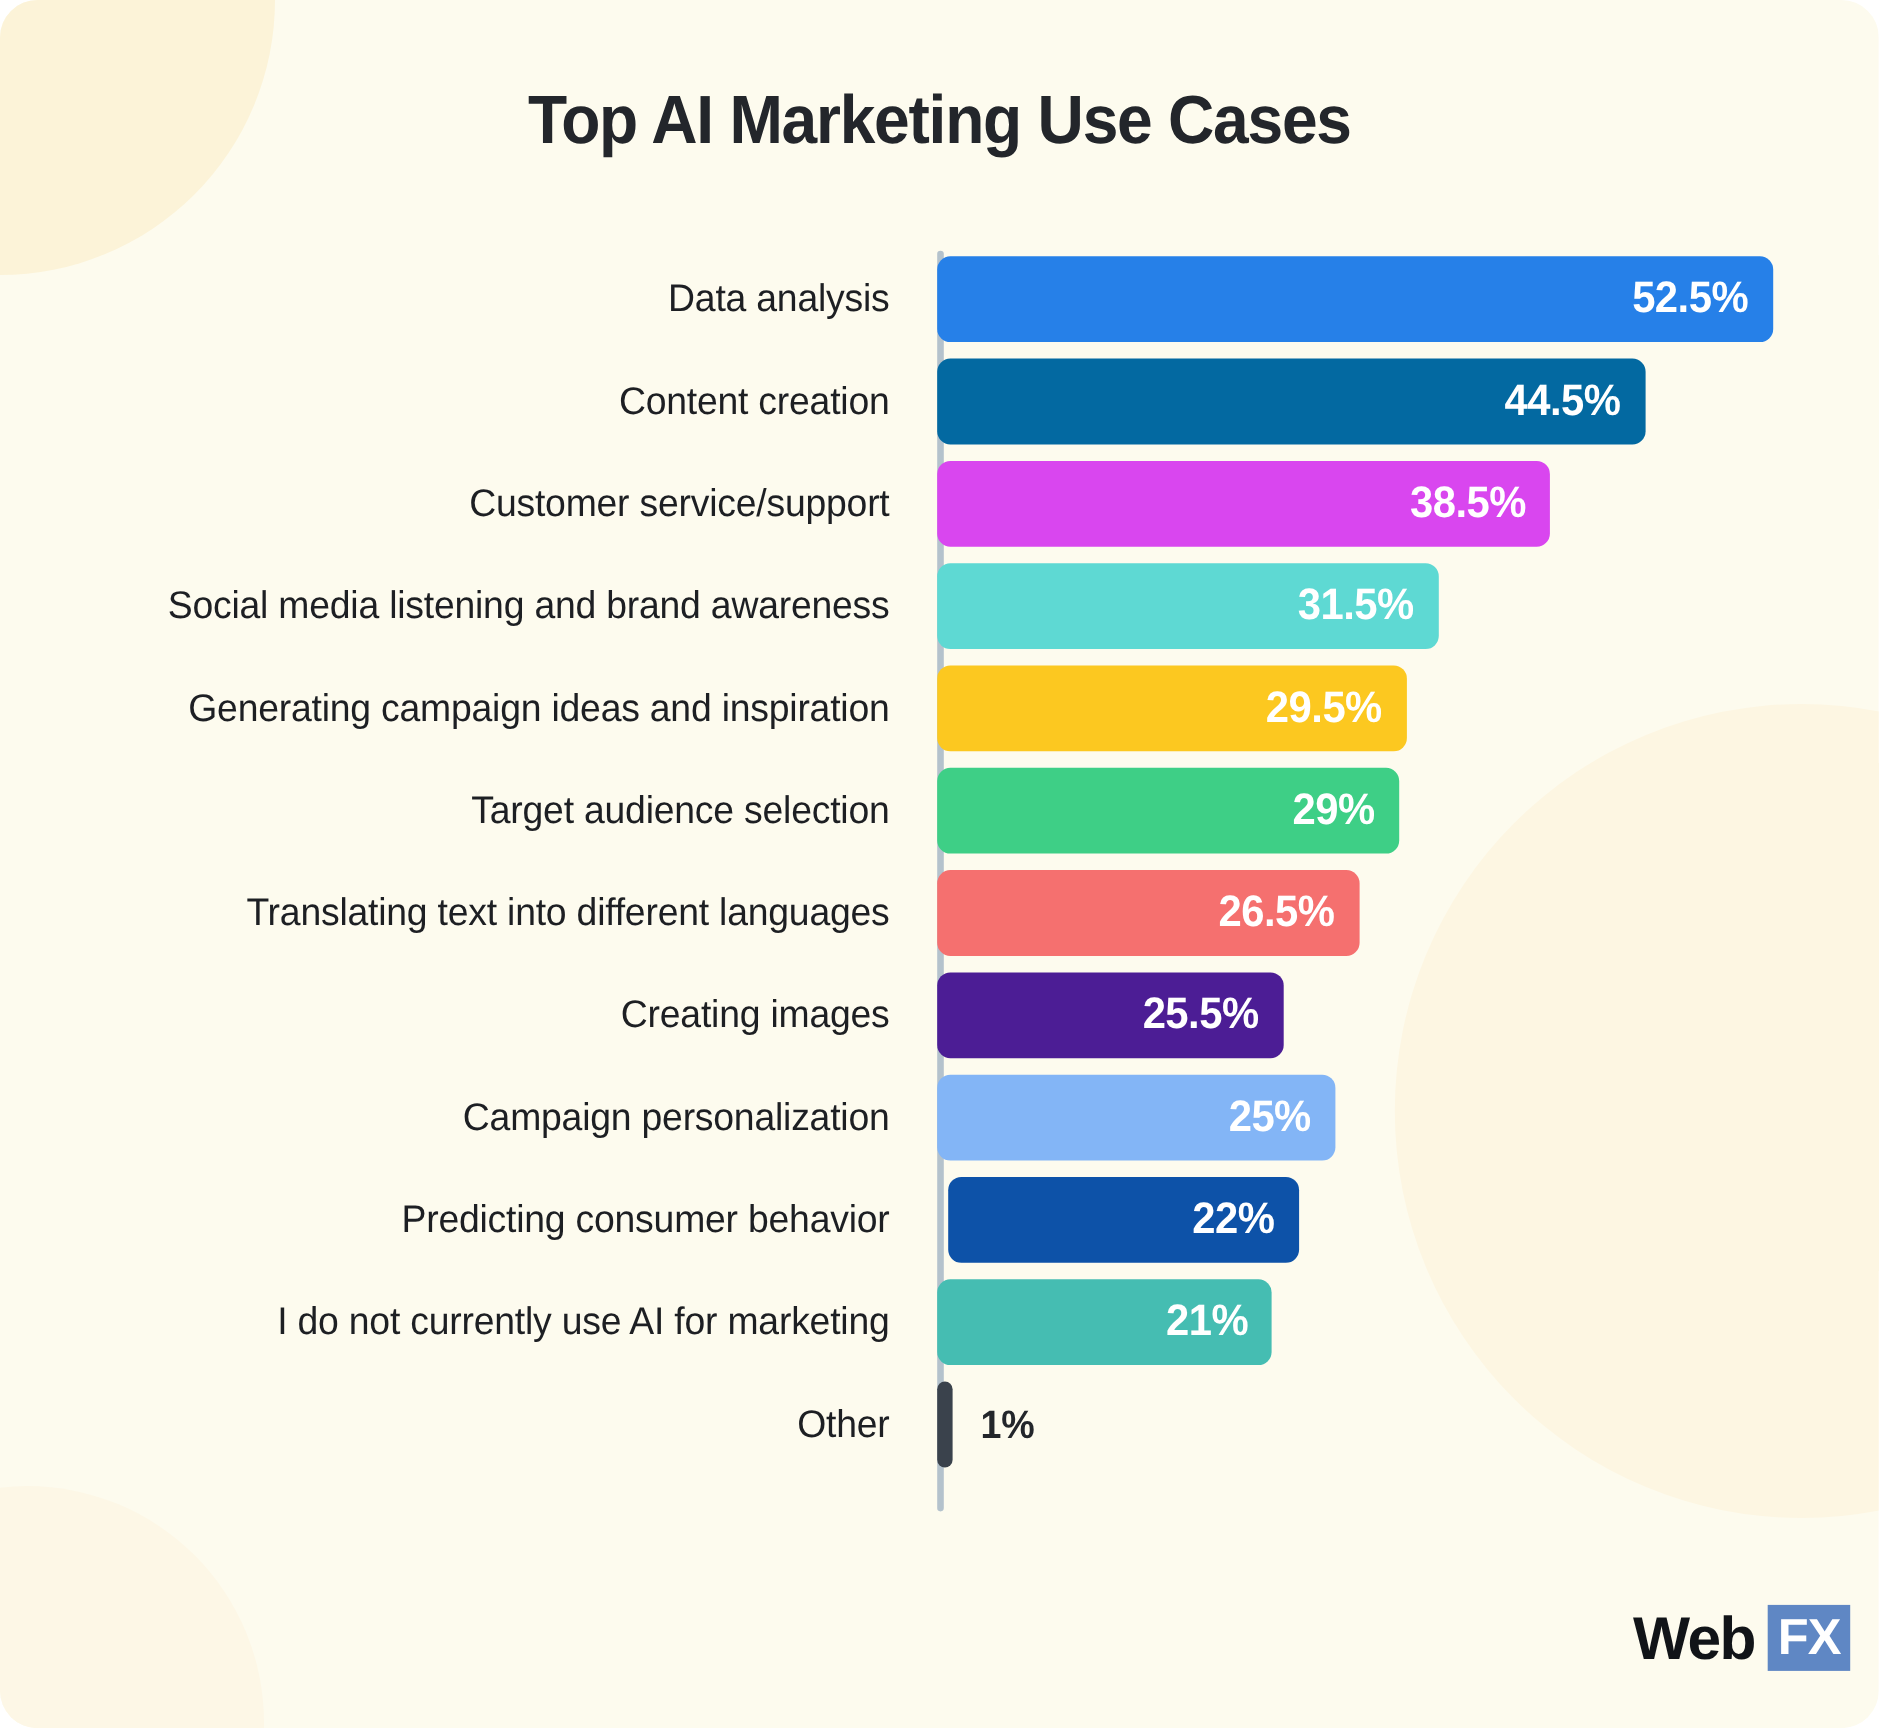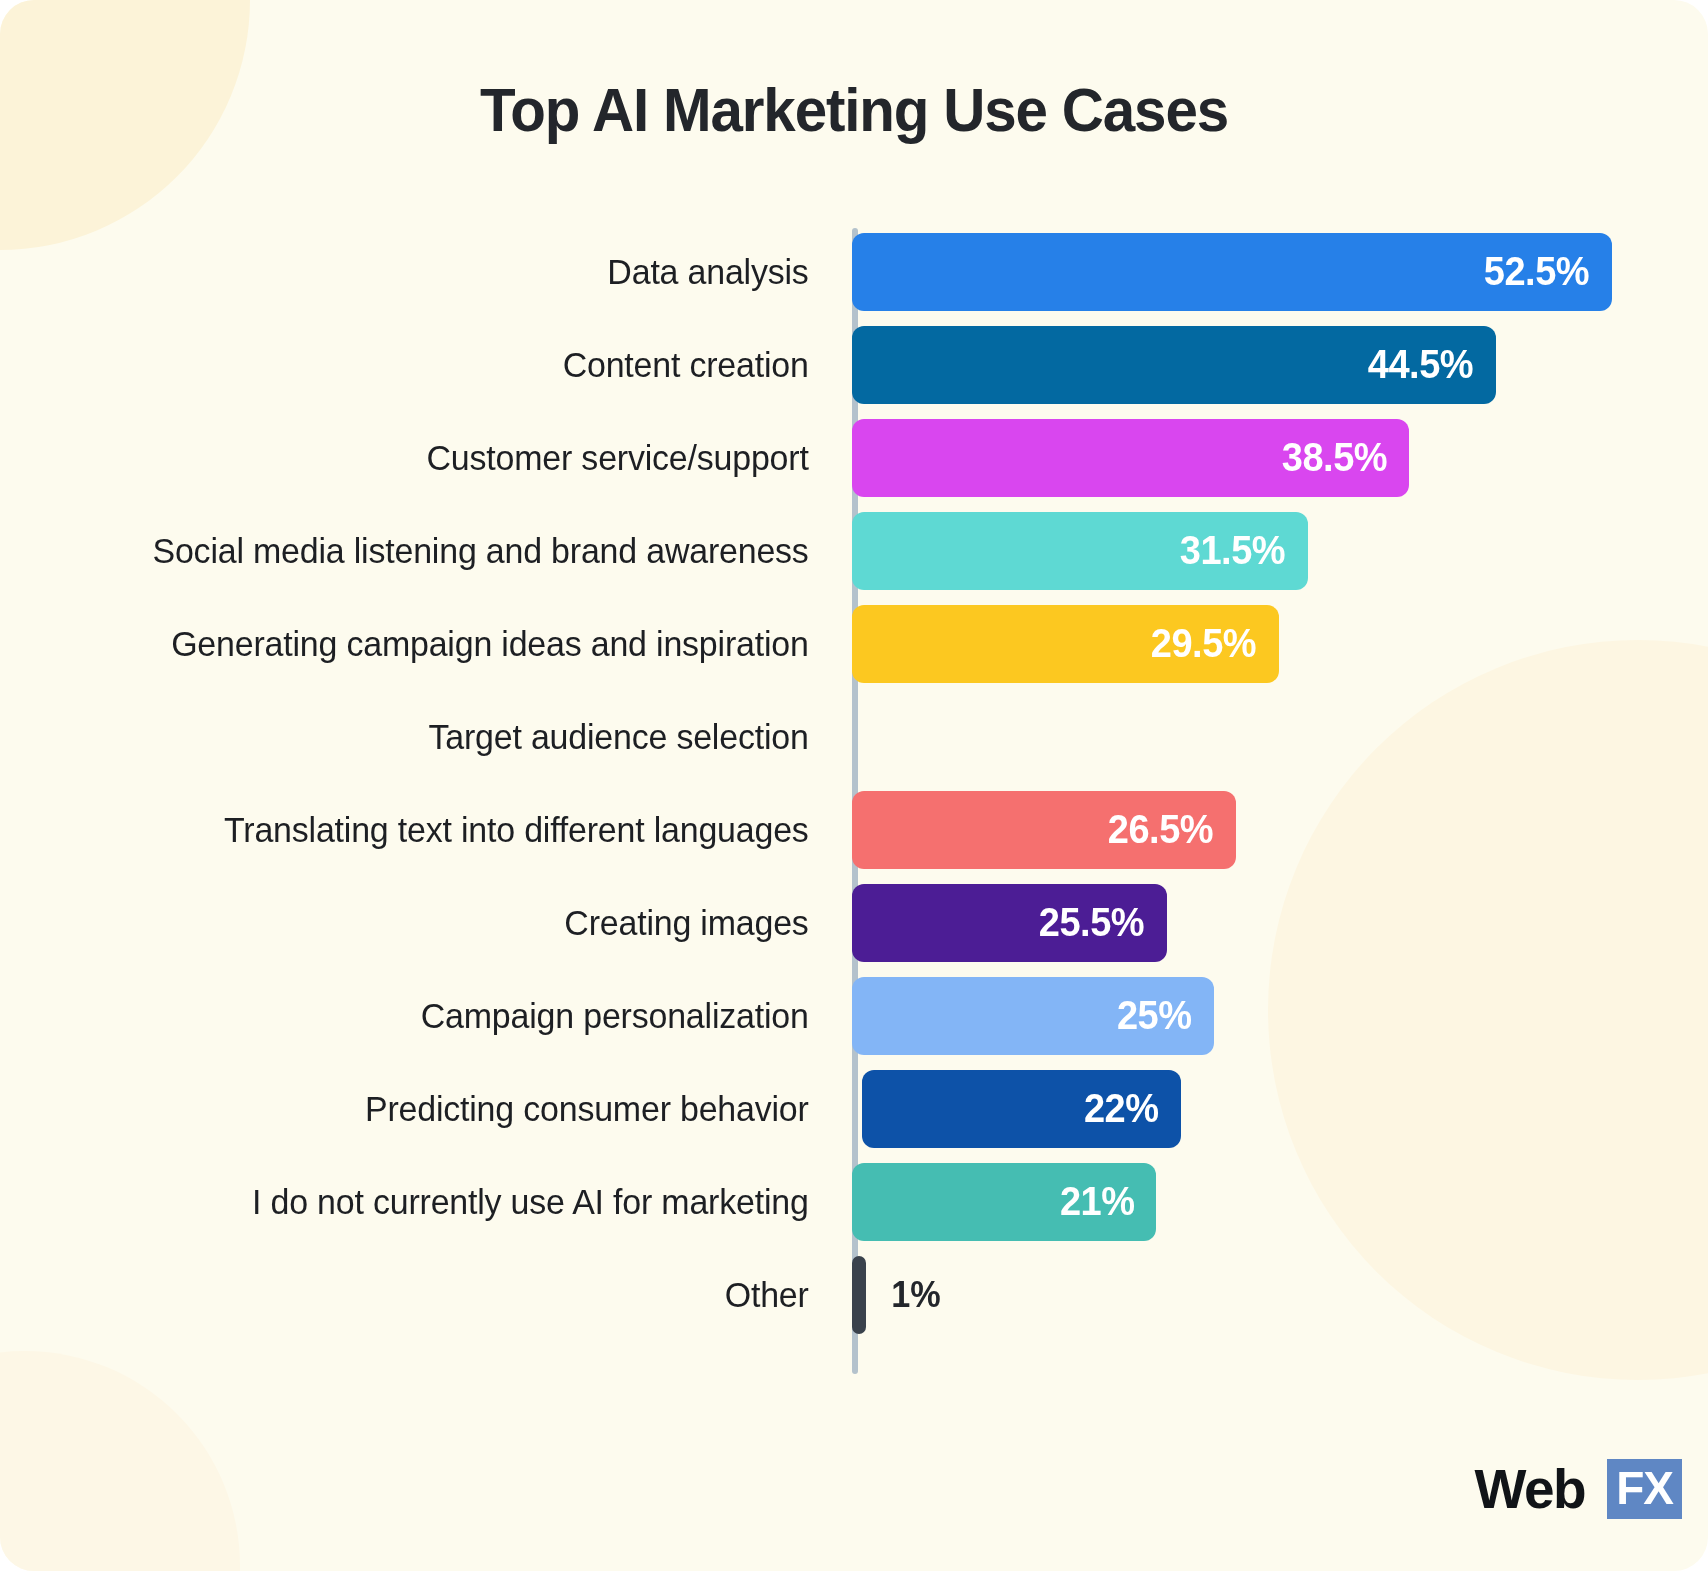--- a/index.html
+++ b/index.html
@@ -152,21 +152,21 @@
   }
   .logo-web {
     font-family: "Liberation Sans", sans-serif;
     font-size: 55px;
     font-weight: bold;
     color: #111418;
     letter-spacing: -1.5px;
     line-height: 1;
   }
   .logo-fx {
-    margin-left: 22px;
+    margin-left: 12px;
     background: #5f87c4;
     color: #ffffff;
     font-family: "Liberation Sans", sans-serif;
     font-size: 46px;
     font-weight: bold;
     line-height: 1;
     padding: 6px 9px 8px 9px;
     letter-spacing: -1px;
   }
 </style>
@@ -219,20 +219,25 @@
         <div class="row">
           <div class="label-wrap">Generating campaign ideas and inspiration</div>
           <div class="bar-area">
             <div class="bar" style="width: 427.16px; background: rgb(252, 200, 32);">
               <span class="bar-value">29.5%</span>
             </div>
           </div>
         </div>
         <div class="row">
           <div class="label-wrap">Target audience selection</div>
+          <div class="bar-area">
+            <div class="bar" style="width: 419.92px; background: rgb(62, 207, 134);">
+              <span class="bar-value">29%</span>
+            </div>
+          </div>
         </div>
         <div class="row">
           <div class="label-wrap">Translating text into different languages</div>
           <div class="bar-area">
             <div class="bar" style="width: 383.72px; background: rgb(245, 112, 111);">
               <span class="bar-value">26.5%</span>
             </div>
           </div>
         </div>
         <div class="row">

